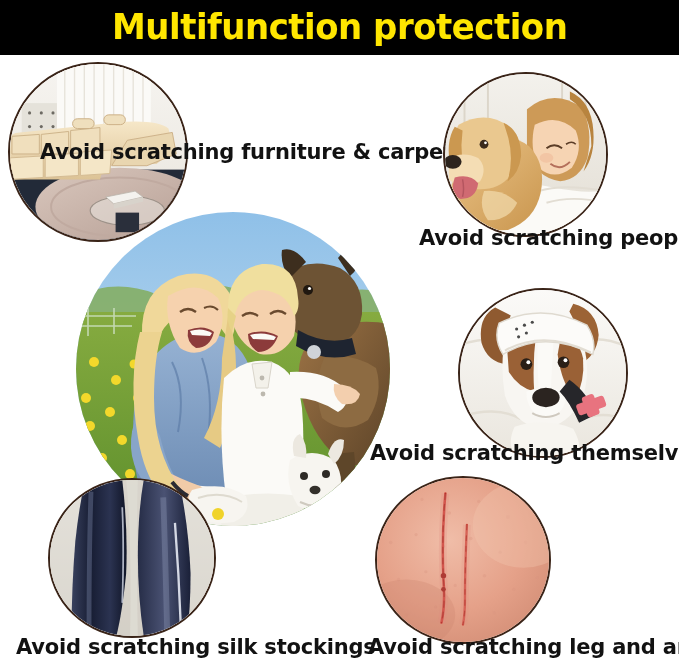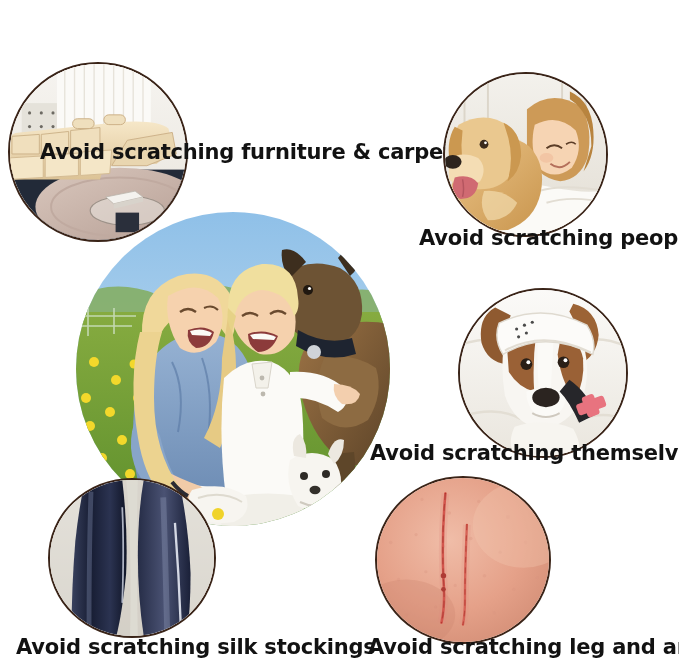--- a/index.html
+++ b/index.html
@@ -76,20 +76,23 @@
   #caption-people     { left: 419px; top: 228px; }
   #caption-themselves { left: 370px; top: 443px; }
   #caption-stockings  { left: 16px;  top: 637px; }
   #caption-legarm     { left: 368px; top: 637px; }
 </style>
 </head>
 <body>
 
 <div id="page">
 
+  <div class="header-banner">
+    <div class="header-title">Multifunction protection</div>
+  </div>
 
   <div class="photo-circle" id="circle-furniture">
     <svg viewBox="0 0 180 180" preserveAspectRatio="xMidYMid slice">
       <defs>
         <linearGradient id="fWall" x1="0" y1="0" x2="0" y2="1">
           <stop offset="0" stop-color="#f6f4f0"></stop>
             <stop offset="1" stop-color="#e8e4dc"></stop>
         </linearGradient>
         <linearGradient id="fSofa" x1="0" y1="0" x2="0" y2="1">
           <stop offset="0" stop-color="#f6e7c8"></stop>

